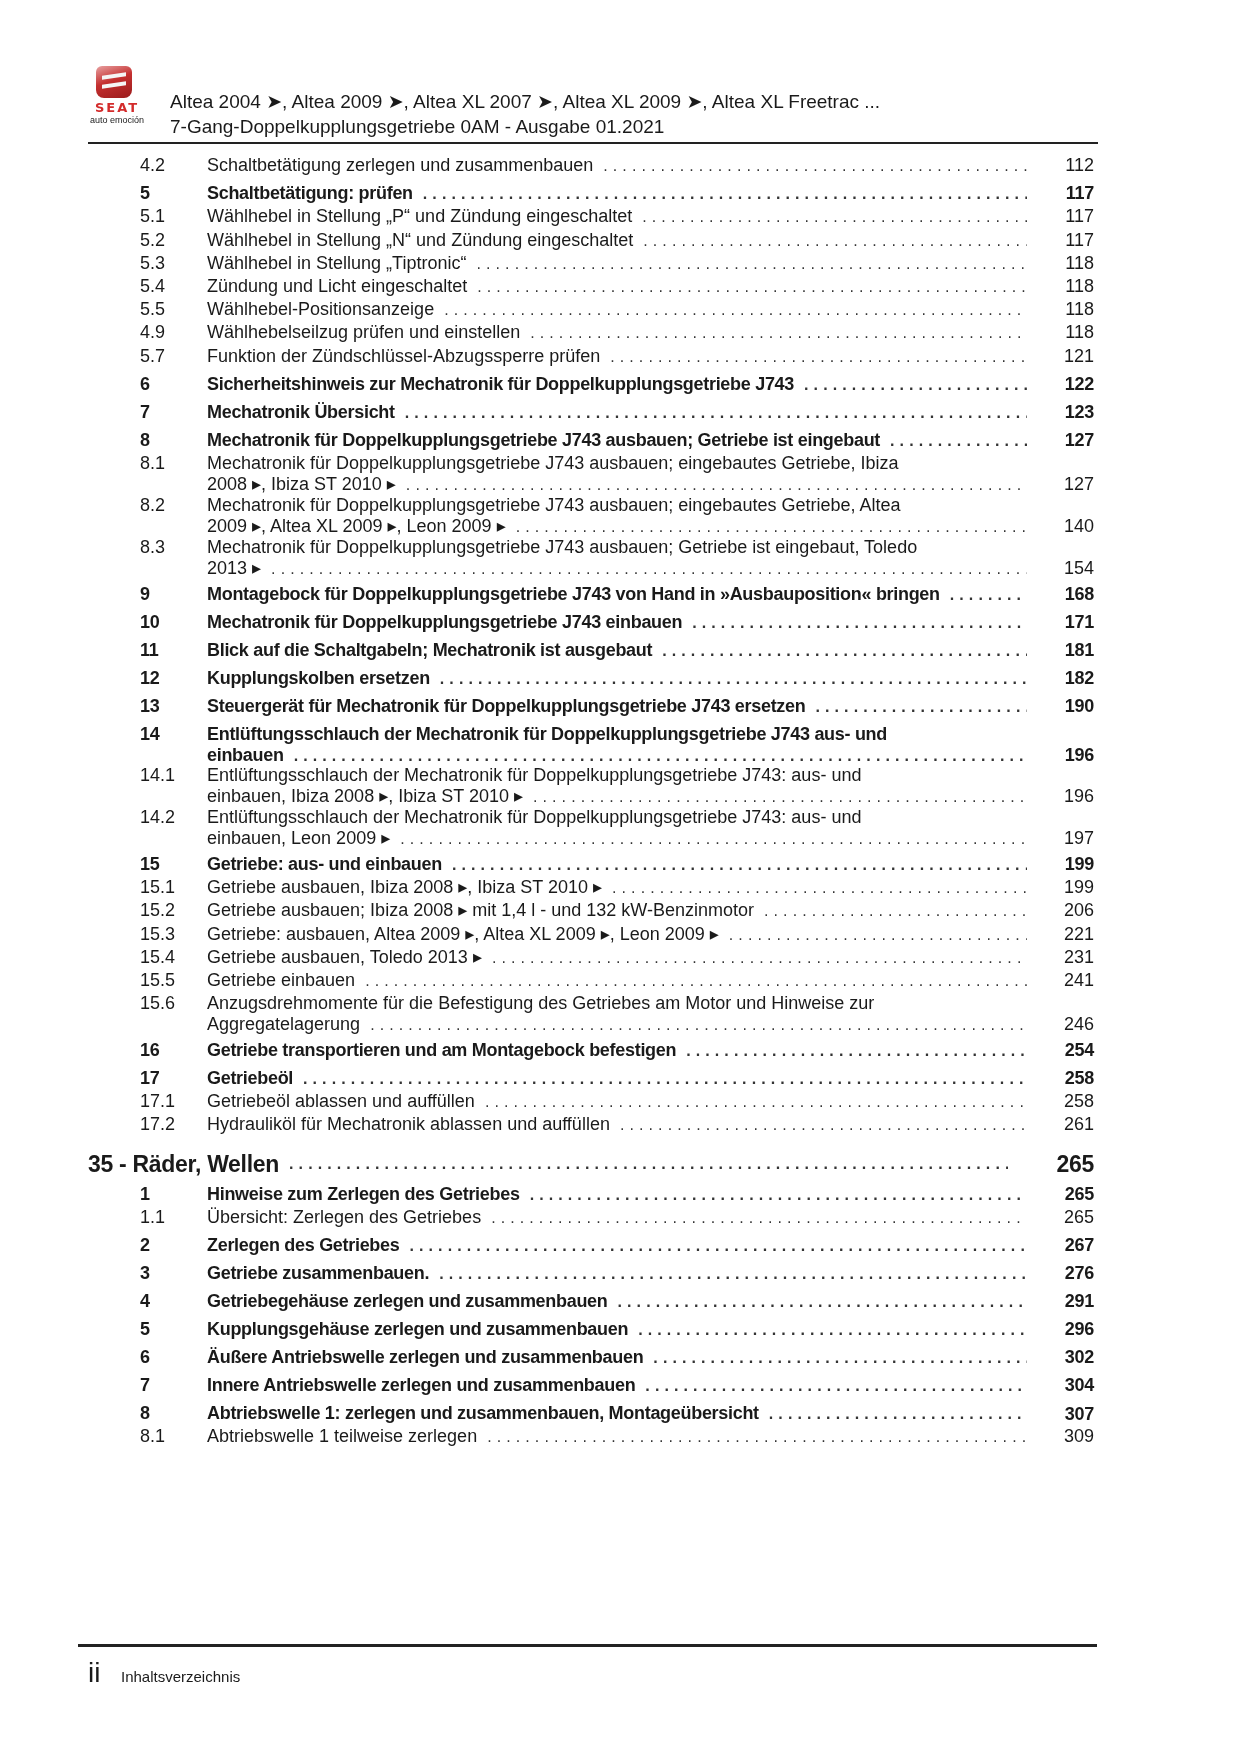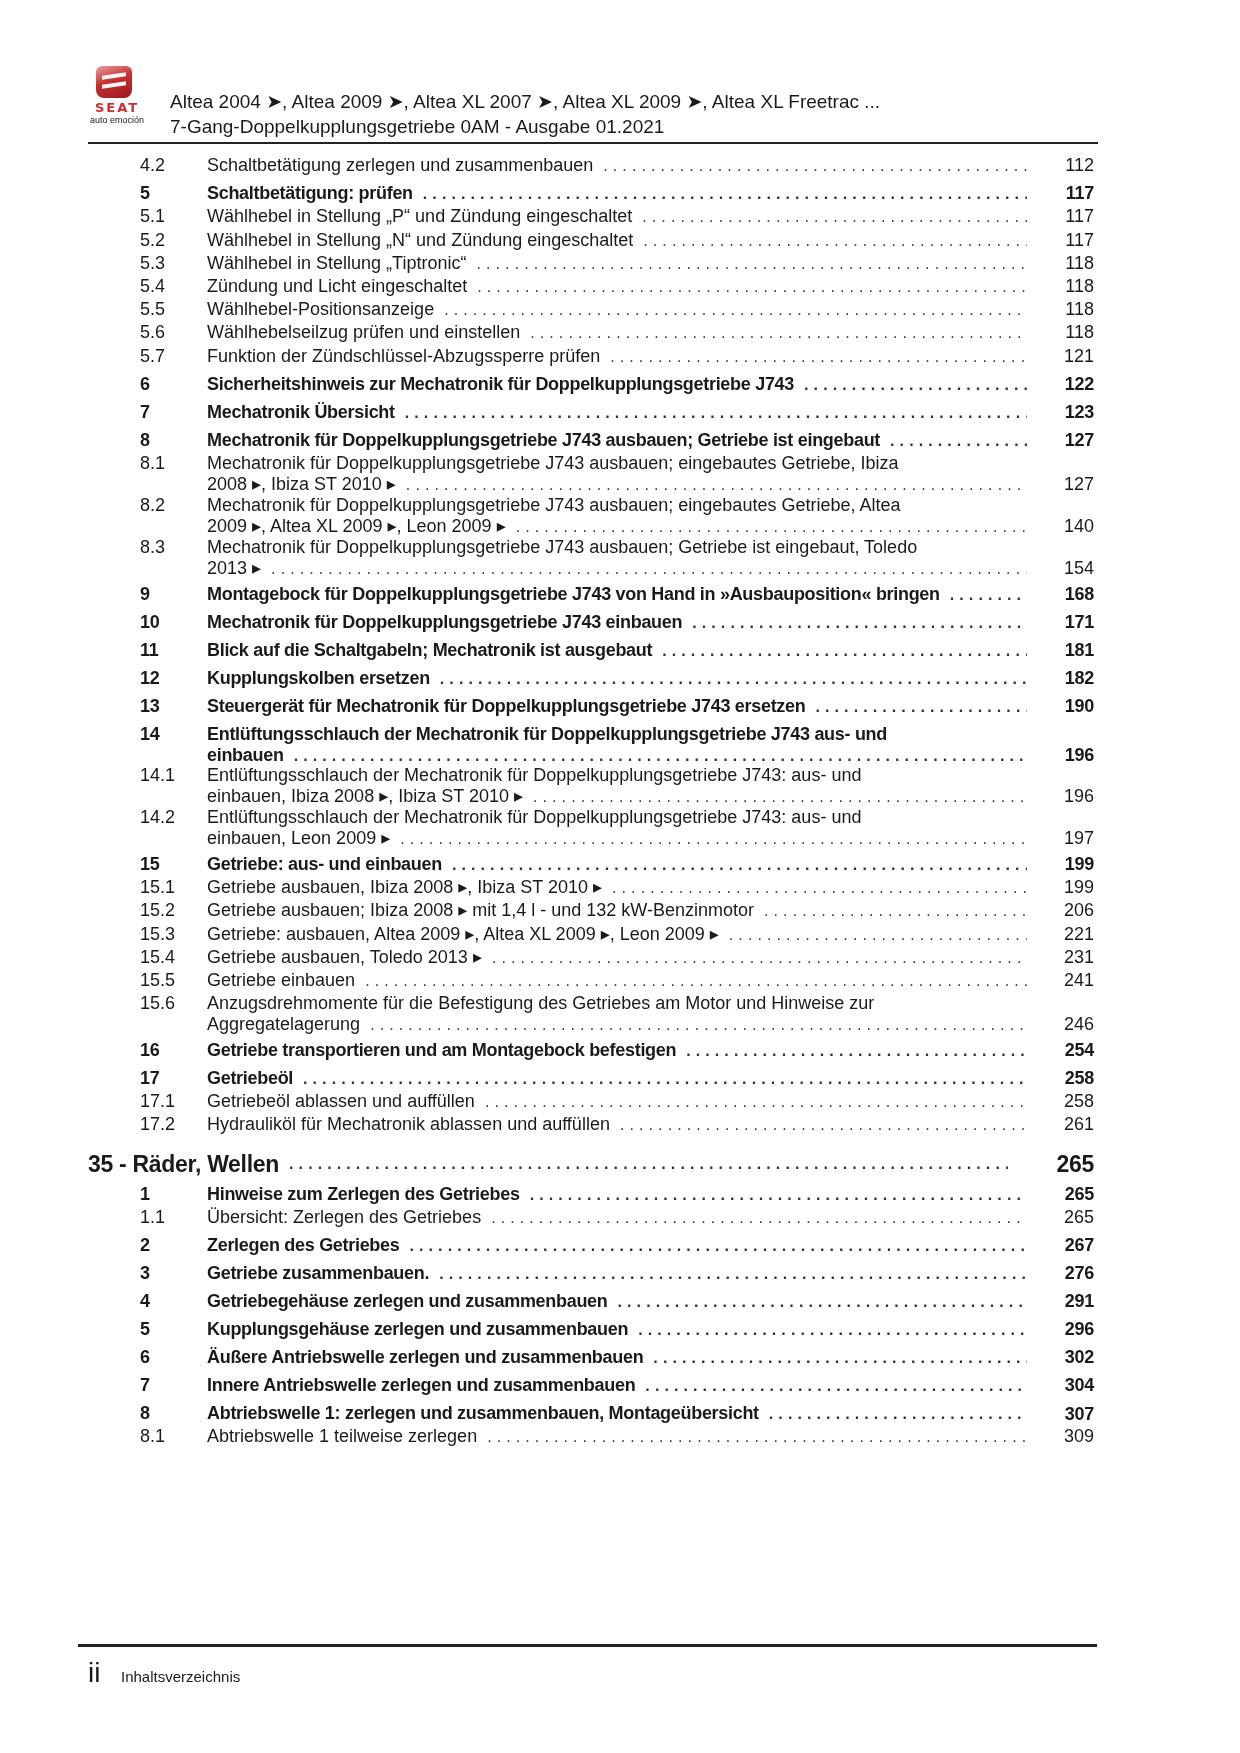--- a/index.html
+++ b/index.html
@@ -114,21 +114,21 @@
       <span class="num">5.5</span>
       <div class="title">
         <div class="t-row">
           <span class="txt">Wählhebel-Positionsanzeige</span>
           <span class="dots">........................................................................................................................................................................................................</span>
         </div>
       </div>
       <span class="page" style="top: 0px;">118</span>
     </div>
     <div class="row" style="top: 322px;">
-      <span class="num">5.6</span>
+      <span class="num">4.9</span>
       <div class="title">
         <div class="t-row">
           <span class="txt">Wählhebelseilzug prüfen und einstellen</span>
           <span class="dots">........................................................................................................................................................................................................</span>
         </div>
       </div>
       <span class="page" style="top: 0px;">118</span>
     </div>
     <div class="row" style="top: 346px;">
       <span class="num">5.7</span>

